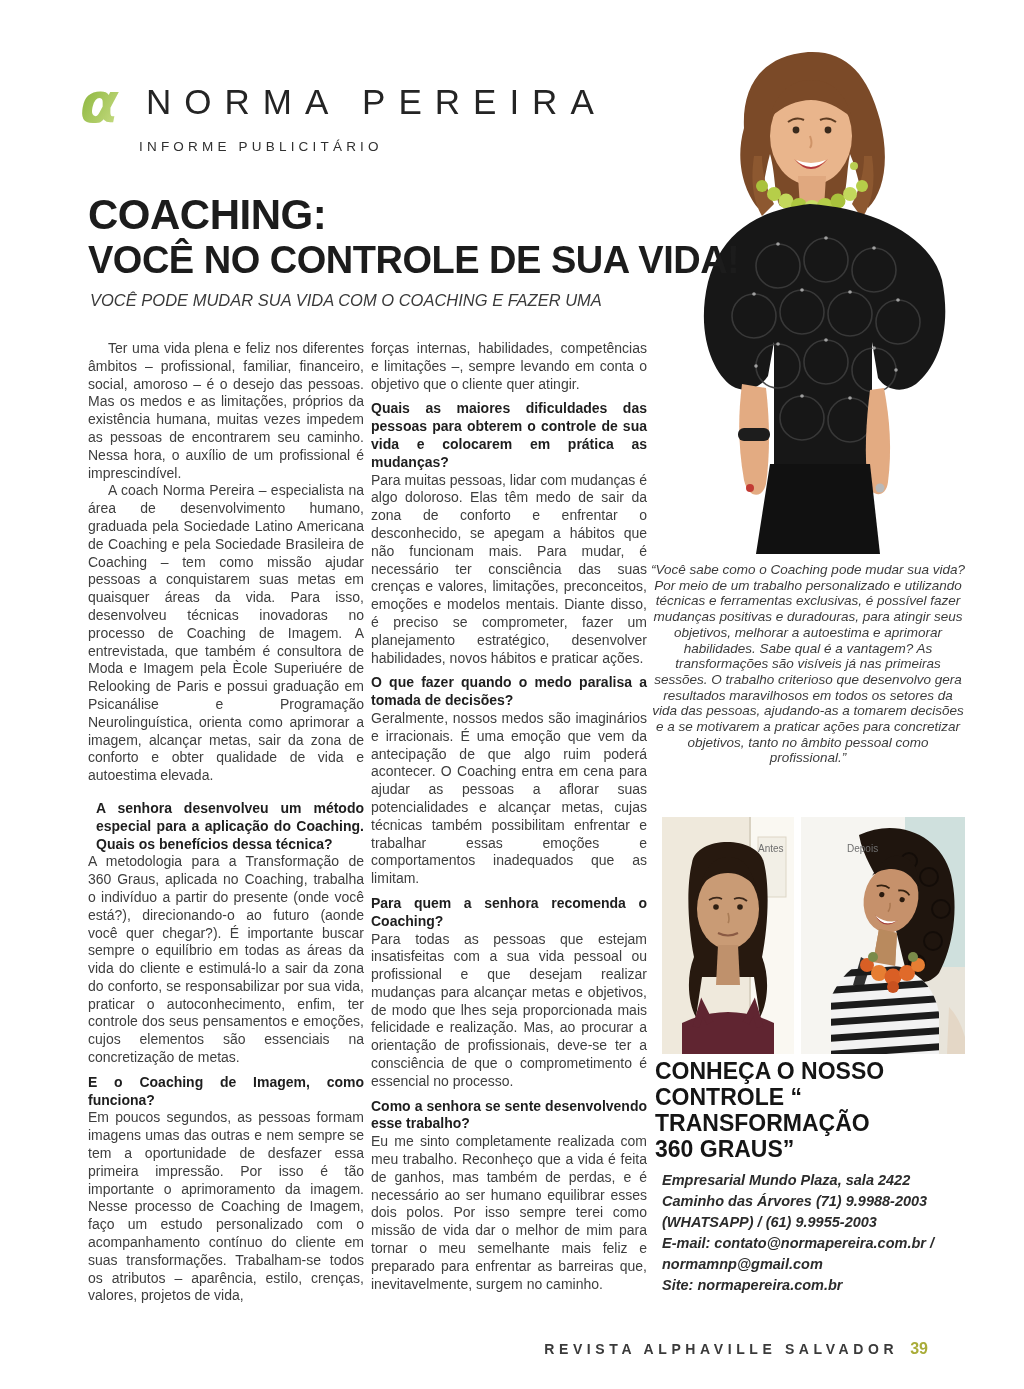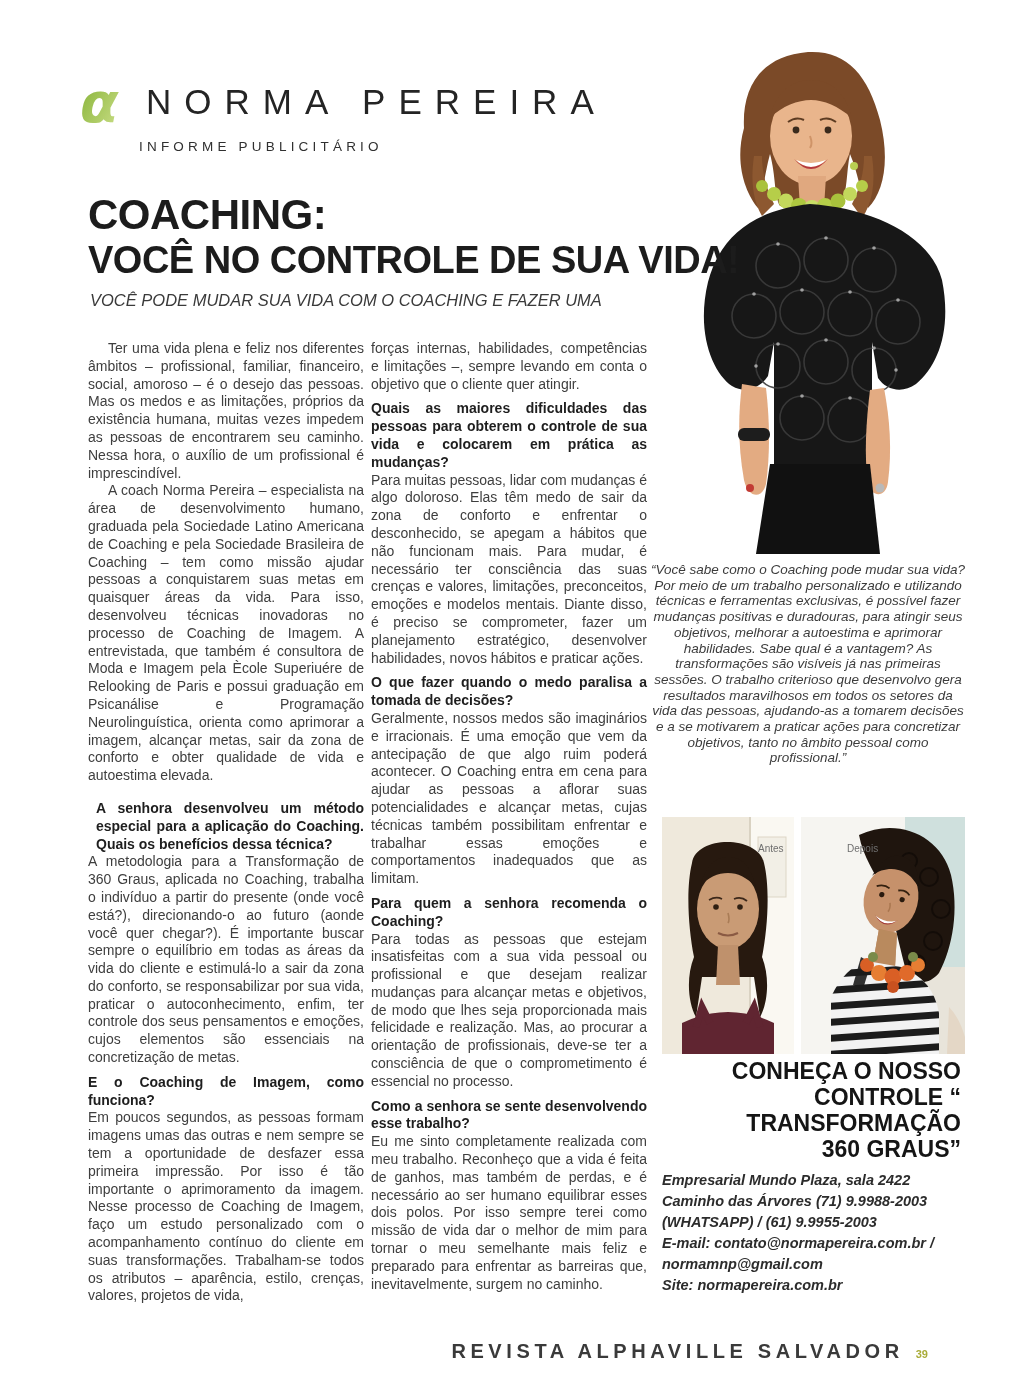--- a/index.html
+++ b/index.html
@@ -26,26 +26,26 @@
   .col p.question.first{margin-top:15px;margin-left:8px;}
   
   .main-photo{position:absolute;left:658px;top:36px;width:354px;height:518px;z-index:1;}
   .quote{position:absolute;left:650px;top:562px;width:316px;text-align:center;font-style:italic;font-size:13.5px;line-height:15.7px;color:#3c3c3c;}
   .photos{position:absolute;left:662px;top:817px;width:303px;height:237px;}
   .photo-before{position:absolute;left:0;top:0;width:132px;height:237px;}
   .photo-after{position:absolute;left:139px;top:0;width:164px;height:237px;}
   .photo-label{position:absolute;font-size:10px;color:#6f6f6f;z-index:2;}
   .label-before{left:96px;top:26px;}
   .label-after{left:160px;top:26px;padding-left:25px;}
-  .program{position:absolute;left:655px;top:1058px;width:306px;text-align:right;font-weight:bold;font-size:23px;line-height:26px;color:#151515;letter-spacing:0;}
+  .program{position:absolute;left:655px;top:1058px;width:306px;text-align:left;font-weight:bold;font-size:23px;line-height:26px;color:#151515;letter-spacing:0;}
   .contact{position:absolute;left:662px;top:1170px;width:310px;font-style:italic;font-weight:bold;font-size:14.5px;line-height:21px;color:#2c2c2c;}
   
   .footer{position:absolute;right:96px;top:1340px;display:flex;align-items:baseline;gap:12px;}
-  .footer .mag{font-size:20px;font-weight:bold;letter-spacing:4.6px;color:#3a3a3a;white-space:nowrap;}
-  .footer .pagenum{font-size:11px;font-weight:bold;color:var(--page-number-green,#a9ac39);}
+  .footer .mag{font-size:14px;font-weight:bold;letter-spacing:4.6px;color:#3a3a3a;white-space:nowrap;}
+  .footer .pagenum{font-size:16px;font-weight:bold;color:var(--page-number-green,#a9ac39);}
 </style>
 </head>
 <body>
 
 <div class="page">
 
   <div class="logo">
     <svg width="62" height="66" viewBox="0 0 62 66" aria-hidden="true">
       <defs>
         <linearGradient id="logograd" x1="0" y1="0" x2="1" y2="1">

